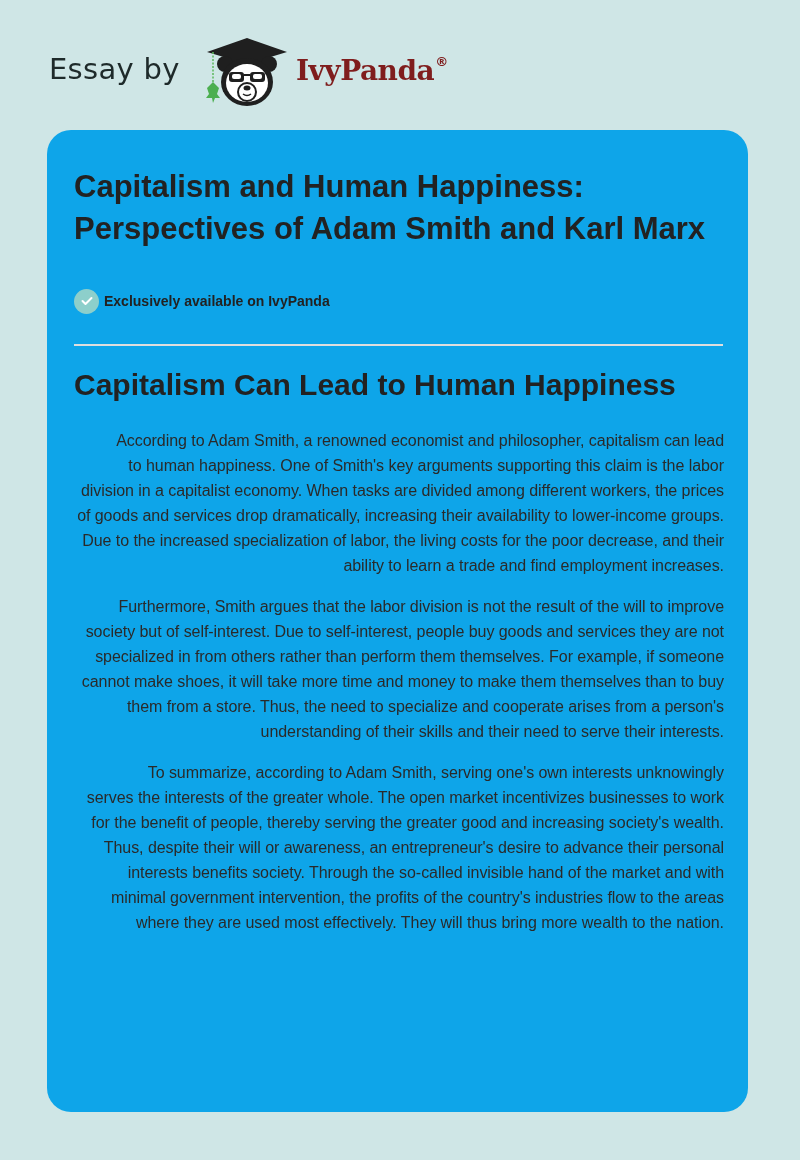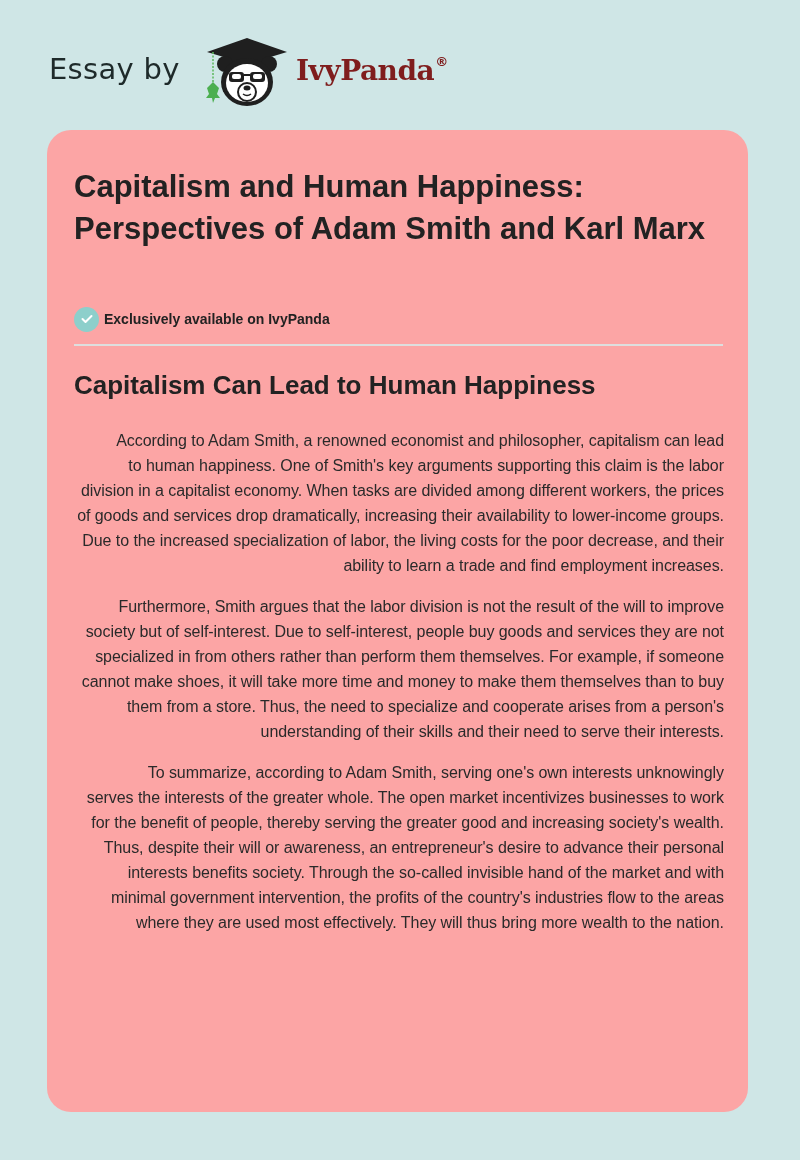--- a/index.html
+++ b/index.html
@@ -45,36 +45,36 @@
       font-family: "DejaVu Sans", sans-serif;
       font-size: 13px;
       font-weight: bold;
       vertical-align: 14px;
       margin-left: 1px;
     }
     .card {
       position: absolute;
       left: 47px; top: 130px;
       width: 701px; height: 982px;
-      background: #fca5a5;
+      background: #0ea5e9;
       border-radius: 24px;
     }
     .title {
       position: absolute;
       left: 27px; top: 36px;
       width: 640px;
       font-family: "Liberation Sans", sans-serif;
       font-weight: bold;
       font-size: 31px;
       line-height: 42px;
       color: #222;
     }
     .exclusive {
       position: absolute;
-      left: 27px; top: 176px;
+      left: 27px; top: 158px;
       height: 26px;
       display: flex;
       align-items: center;
     }
     .check-badge {
       width: 25px; height: 25px;
       border-radius: 50%;
       background: #8dcfcb;
       display: flex;
       align-items: center;
@@ -91,21 +91,21 @@
       position: absolute;
       left: 27px; top: 214px;
       width: 649px; height: 2px;
       background: #dedede;
     }
     .section-heading {
       position: absolute;
       left: 27px; top: 237px;
       font-family: "Liberation Sans", sans-serif;
       font-weight: bold;
-      font-size: 26px;
+      font-size: 30px;
       line-height: 36px;
       color: #222;
     }
     .body-text {
       position: absolute;
       left: 27px; top: 298px;
       width: 650px;
     }
     .para {
       font-family: "Liberation Sans", sans-serif;

